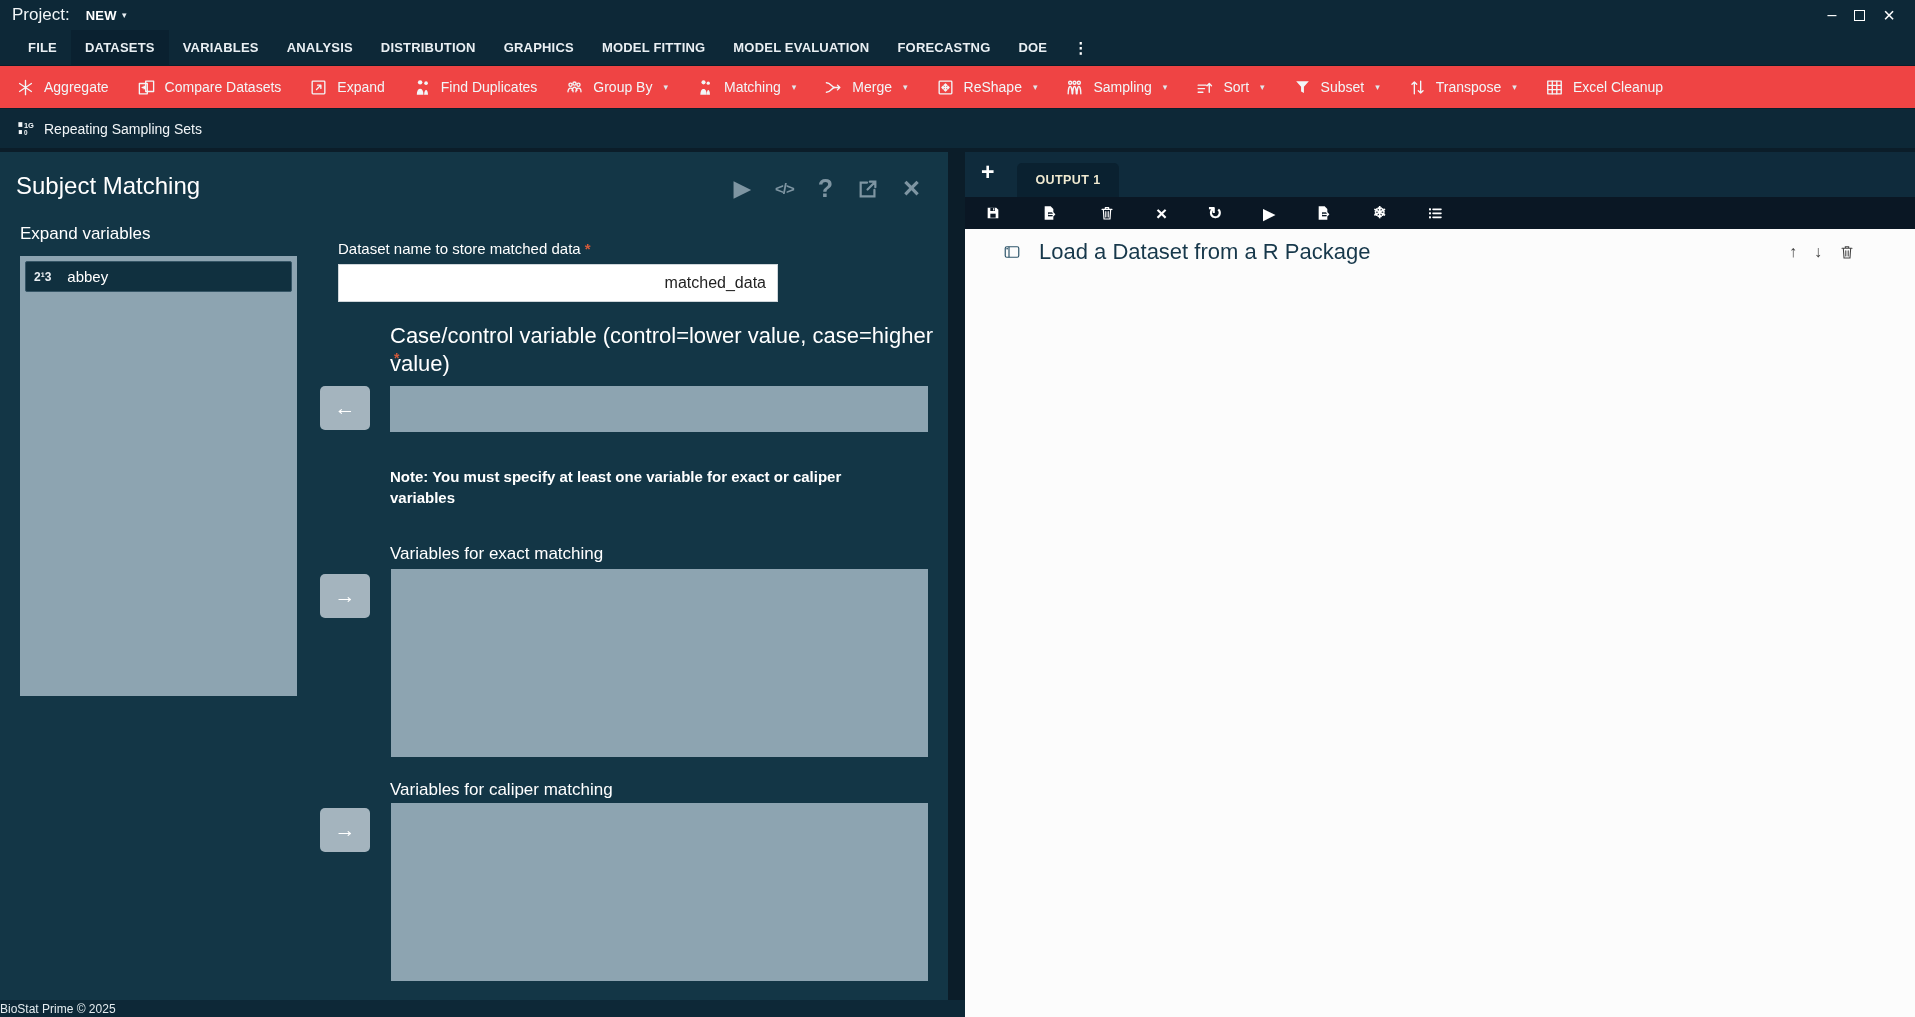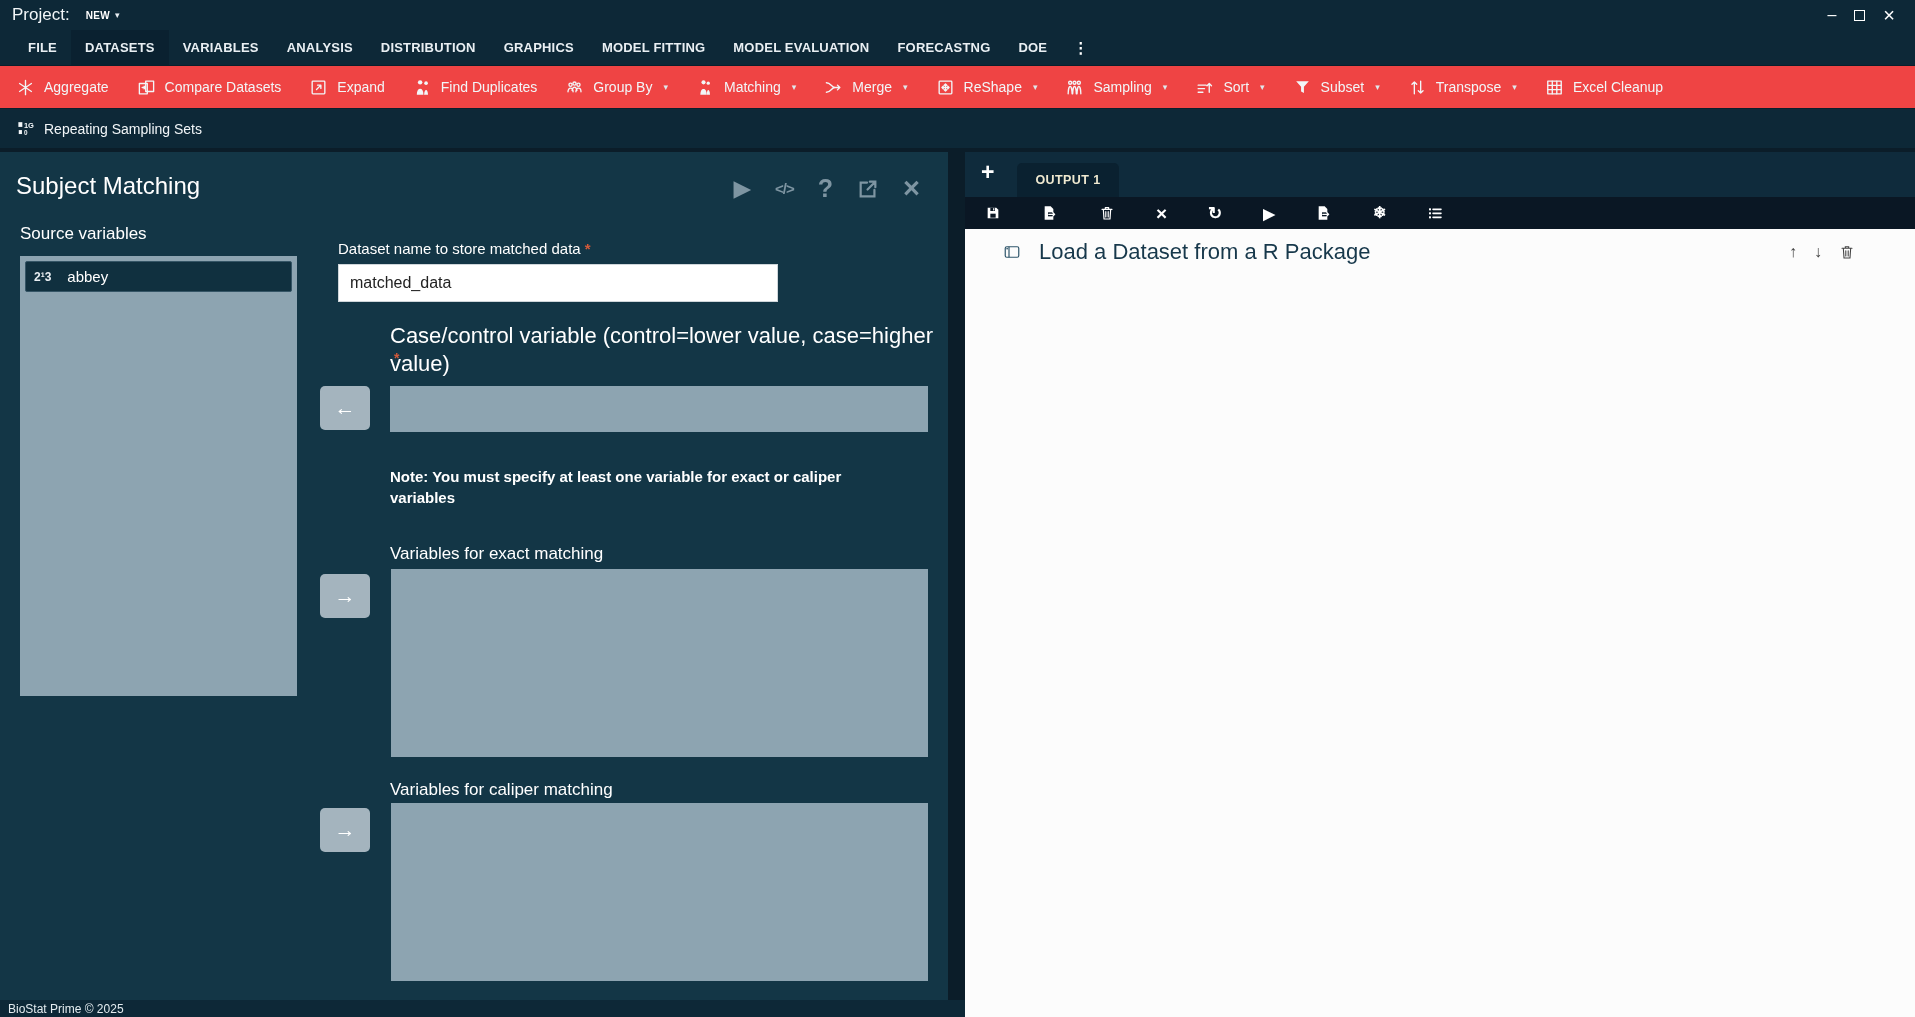--- a/index.html
+++ b/index.html
@@ -2,21 +2,21 @@
 <html><head>
 <meta charset="utf-8">
 <style>
   * { box-sizing: border-box; margin: 0; padding: 0; }
   html,body { width:1915px; height:1017px; overflow:hidden; }
   body { font-family:"Liberation Sans", sans-serif; background:#0b1d29; color:#fff; }
 
   
   .titlebar { height:30px; background:#0d2837; display:flex; align-items:center; padding:0 12px; }
   .project-label { font-size:17px; color:#f2f6f8; }
-  .project-value { font-size:10px; font-weight:bold; margin-left:16px; letter-spacing:.3px; }
+  .project-value { font-size:13px; font-weight:bold; margin-left:16px; letter-spacing:.3px; }
   .caret { font-size:9px; margin-left:5px; color:#e8eef2; }
   .win-controls { margin-left:auto; display:flex; align-items:center; gap:18px; margin-right:8px; }
   .win-btn { color:#fff; text-align:center; line-height:1; cursor:default; }
   .win-min { font-size:16px; }
   .win-max { width:11px; height:11px; border:1.5px solid #fff; }
   .win-close { font-size:20px; }
 
   
   .menubar { height:35px; background:#0d2837; display:flex; align-items:stretch; padding-left:14px; }
   .menu-item { display:flex; align-items:center; padding:0 14px; font-size:13px; font-weight:bold; color:#e9eff3; letter-spacing:.2px; }
@@ -44,21 +44,21 @@
   .ic-close-lp { font-size:29px; font-weight:bold; line-height:.8; }
   .svg-gray { width:22px; height:22px; stroke:#7e95a2; stroke-width:2.4; fill:none; stroke-linecap:round; }
 
   .src-label { position:absolute; left:20px; top:72px; font-size:17px; }
   .src-list { position:absolute; left:20px; top:104px; width:277px; height:440px; background:#8da4b1; padding:5px; }
   .src-item { height:31px; background:#10303f; border:1px solid #355566; border-radius:2px; display:flex; align-items:center; gap:16px; padding:0 8px; font-size:15px; color:#fff; }
   .num-ic { font-size:12px; letter-spacing:0; font-weight:bold; color:#e8eef2; }
 
   .ds-label   { position:absolute; left:338px; top:88px;  font-size:15px; }
   .req { color:#d35a3a; font-weight:bold; margin-left:4px; }
-  .ds-input   { position:absolute; left:338px; top:112px; width:440px; height:38px; background:#fff; border:1px solid #cfd6da; font-size:16px; padding:0 11px; color:#222; font-family:"Liberation Sans",sans-serif; }
+  .ds-input   { position:absolute; left:338px; top:112px; width:440px; height:38px; background:#fff; border:1px solid #cfd6da; font-size:16px; padding:0 11px; color:#222; font-family:"Liberation Sans",sans-serif;text-align:right; }
   .cc-label   { position:absolute; left:390px; top:170px; width:548px; font-size:22px; line-height:1.25; }
   .cc-req     { position:absolute; left:390px; top:198px; font-size:14px; }
   .arrow-btn  { position:absolute; width:50px; height:44px; background:#a4b4be; border:none; border-radius:5px; color:#fff; font-size:21px; display:flex; align-items:center; justify-content:center; font-family:"Liberation Sans",sans-serif; }
   .btn-cc     { left:320px; top:234px; }
   .cc-field   { position:absolute; left:390px; top:234px; width:538px; height:46px; background:#8da4b1; }
   .note       { position:absolute; left:390px; top:314px; width:508px; font-size:15px; font-weight:bold; line-height:1.4; }
   .exact-label   { position:absolute; left:390px; top:392px; font-size:17px; }
   .btn-exact     { left:320px; top:422px; }
   .exact-box     { position:absolute; left:391px; top:417px; width:537px; height:188px; background:#8da4b1; }
   .caliper-label { position:absolute; left:390px; top:628px; font-size:17px; }
@@ -75,21 +75,21 @@
   .oi-text { color:#fff; font-size:15px; font-weight:bold; line-height:1; }
   .content { height:960px; background:#fcfcfc; position:relative; color:#17384b; }
   .collapse-ic { position:absolute; left:38px; top:14px; }
   .svg-dk { width:18px; height:18px; stroke:#2f566b; stroke-width:1.6; fill:none; }
   .content-title { position:absolute; left:74px; top:10px; font-size:22px; font-weight:500; color:#17384b; }
   .content-actions { position:absolute; right:60px; top:14px; display:flex; align-items:center; gap:17px; color:#444; }
   .arr-ic { font-size:16px; color:#444; }
   .svg-act { width:16px; height:16px; stroke:#444; stroke-width:1.6; fill:none; stroke-linecap:round; }
 
   
-  .statusbar { height:17px; background:#0d2837; display:flex; align-items:center; padding:0 8px; font-size:12px; color:#e3ebef; }
+  .statusbar { height:17px; background:#0d2837; display:flex; align-items:center; padding:0 0; font-size:12px; color:#e3ebef; }
   .sb-right { margin-left:auto; display:flex; align-items:flex-end; gap:6px; margin-right:24px;flex-direction:column; }
   .sb-split { margin-right:14px; }
   .zoom-chip { background:#fff; color:#111; padding:0 3px; line-height:14px; }
 </style>
 </head>
 <body>
 
 <header class="titlebar">
   <span class="project-label">Project:</span>
   <span class="project-value">NEW</span>
@@ -245,21 +245,21 @@
     <div class="lp-icons">
       <span class="lp-ic ic-play">▶</span>
       <span class="lp-ic ic-code">&lt;/&gt;</span>
       <span class="lp-ic ic-help">?</span>
       <svg class="svg-gray" viewBox="0 0 24 24">
           <path d="M14 4h6v6M20 4l-8.5 8.5M11 5H4v15h15v-7"></path>
         </svg>
       <span class="lp-ic ic-close-lp">×</span>
     </div>
 
-    <div class="src-label">Source variables</div>
+    <div class="src-label">Expand variables</div>
     <div class="src-list">
       <div class="src-item">
         <span class="num-ic">2¹3</span>
         <span>abbey</span>
       </div>
     </div>
 
     <div class="ds-label">
       <span>Dataset name to store matched data</span><span class="req">*</span>
     </div>

